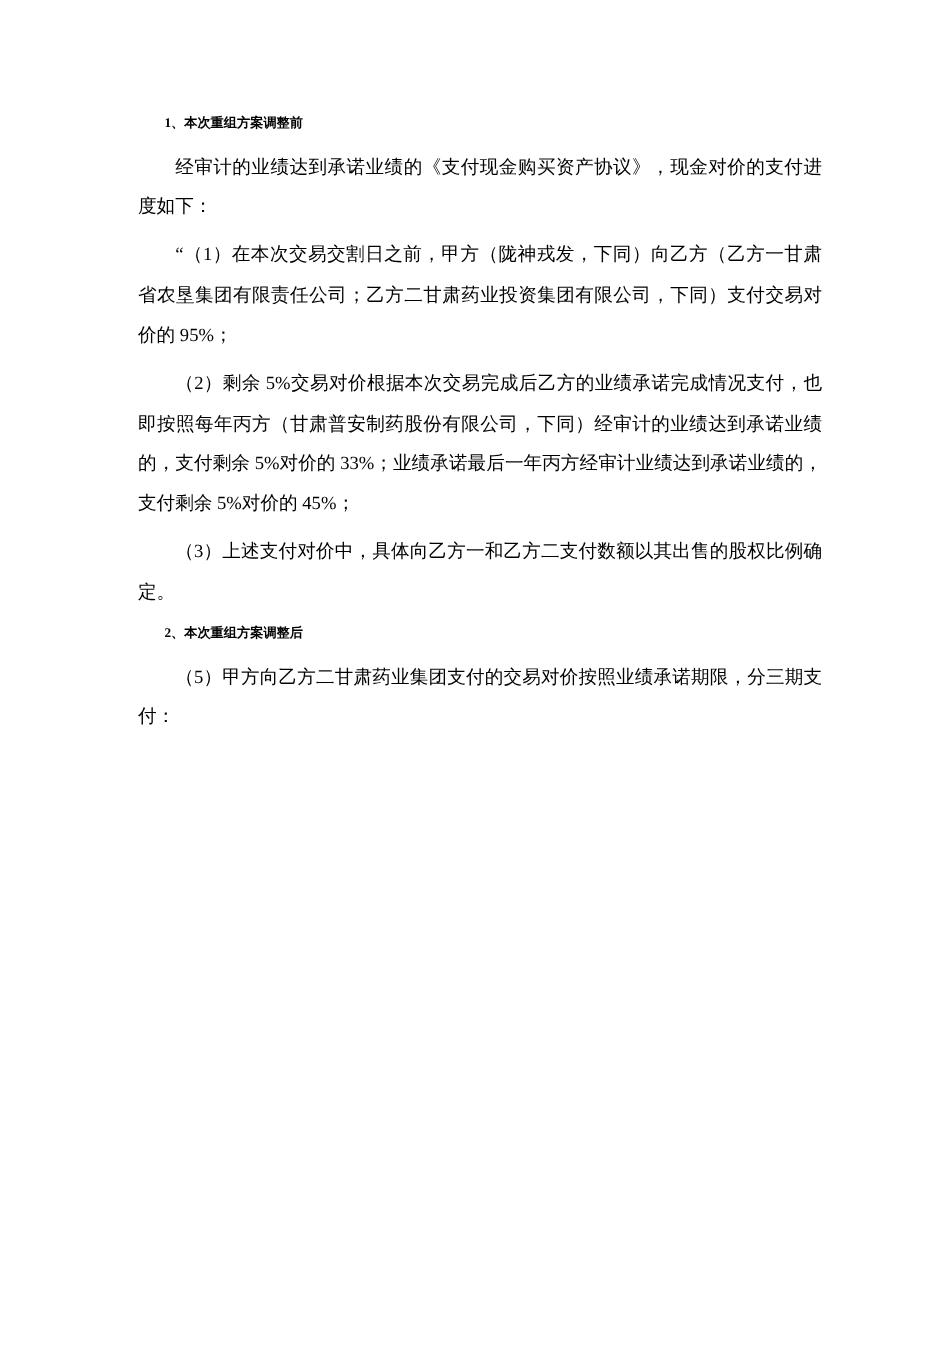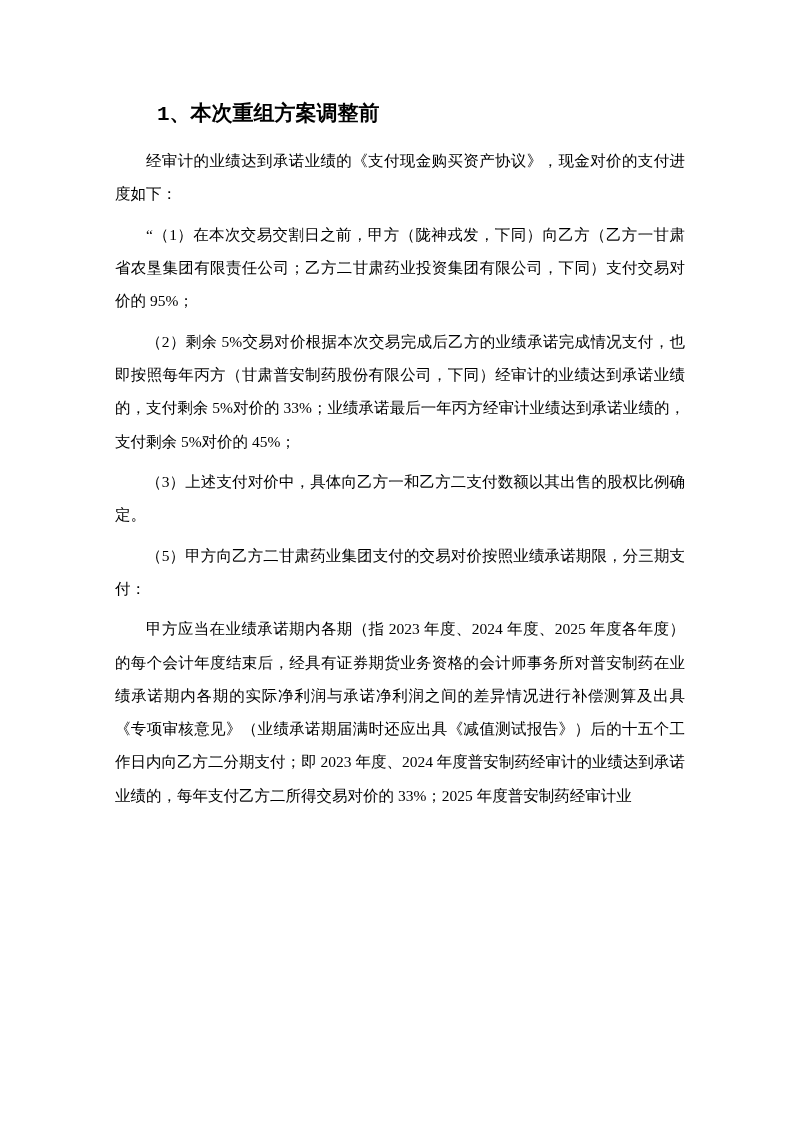--- a/index.html
+++ b/index.html
@@ -23,22 +23,22 @@
       text-align: justify;
       text-justify: inter-ideograph;
       word-break: break-all;
     }
     .para {
       margin: 0 0 7px 0;
       text-indent: 2em;
     }
     .heading {
       font-weight: bold;
-      font-family: Liberation Mono, monospace;
-      font-size: 21px;
+      font-family: Liberation Serif, serif;
+      font-size: 11px;
     }
     .u {
       text-decoration: underline;
       text-underline-offset: 3px;
     }
   </style>
 </head>
 <body>
 
 <div class="page">
@@ -46,20 +46,20 @@
   <p class="para heading">1、本次重组方案调整前</p>
 
   <p class="para">经审计的业绩达到承诺业绩的《支付现金购买资产协议》，现金对价的支付进度如下：</p>
 
   <p class="para">“（1）在本次交易交割日之前，甲方（陇神戎发，下同）向乙方（乙方一甘肃省农垦集团有限责任公司；乙方二甘肃药业投资集团有限公司，下同）支付交易对价的 95%；</p>
 
   <p class="para">（2）剩余 5%交易对价根据本次交易完成后乙方的业绩承诺完成情况支付，也即按照每年丙方（甘肃普安制药股份有限公司，下同）经审计的业绩达到承诺业绩的，支付剩余 5%对价的 33%；业绩承诺最后一年丙方经审计业绩达到承诺业绩的，支付剩余 5%对价的 45%；</p>
 
   <p class="para">（3）上述支付对价中，具体向乙方一和乙方二支付数额以其出售的股权比例确定。</p>
 
+  <p class="para heading">2、本次重组方案调整后</p>
 
 
 
   <p class="para">（5）甲方向乙方二甘肃药业集团支付的交易对价按照业绩承诺期限，分三期支付：</p>
 
-  <p class="para">甲方应当在业绩承诺期内各期（指 2023 年度、2024 年度、2025 年度各年度）的每个会计年度结束后，经具有证券期货业务资格的会计师事务所对普安制药在业绩承诺期内各期的实际净利润与承诺净利润之间的差异情况进行补偿测算及出具《专项审核意见》（业绩承诺期届满时还应出具《减值测试报告》）后的十五个工作日内向乙方二分期支付；即 2023 年度、2024 年度普安制药经审计的业绩达到承诺业绩的，每年支付乙方二所得交易对价的 33%；2025 年度普安制药经审计业</p>
 
 </div>
 
 </body></html>

